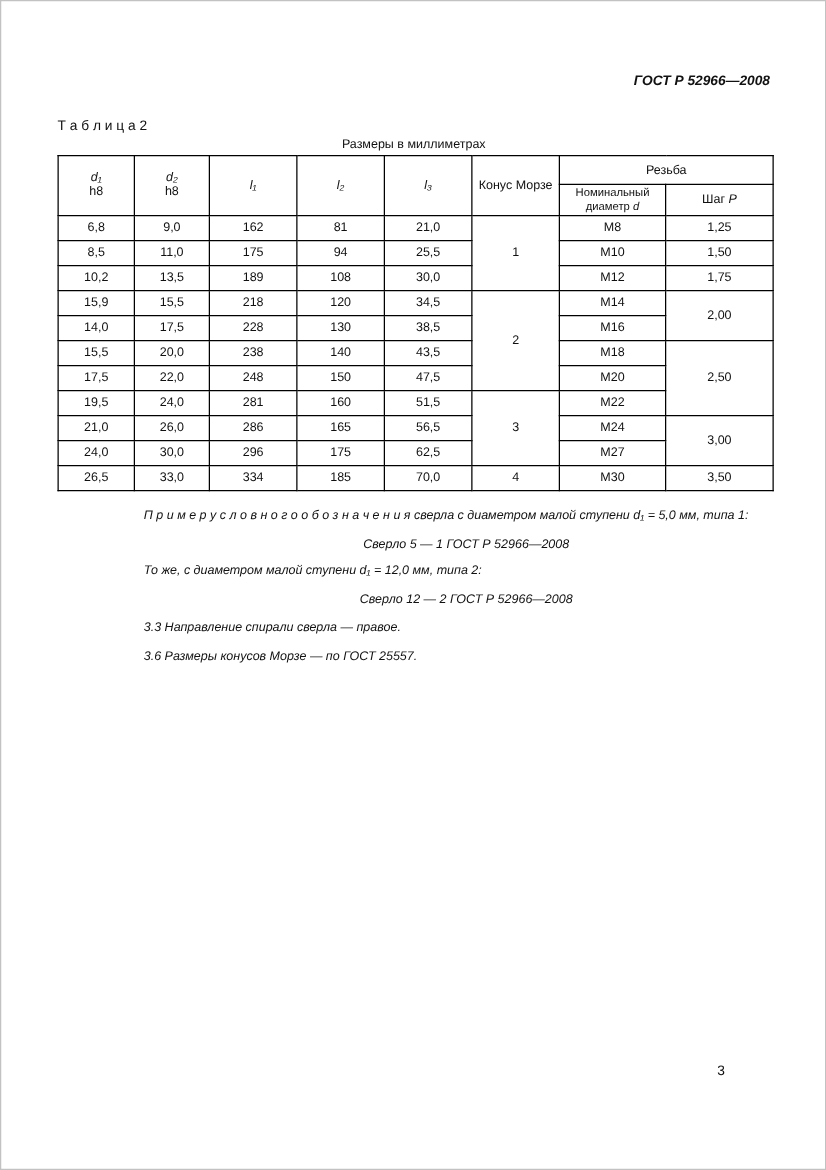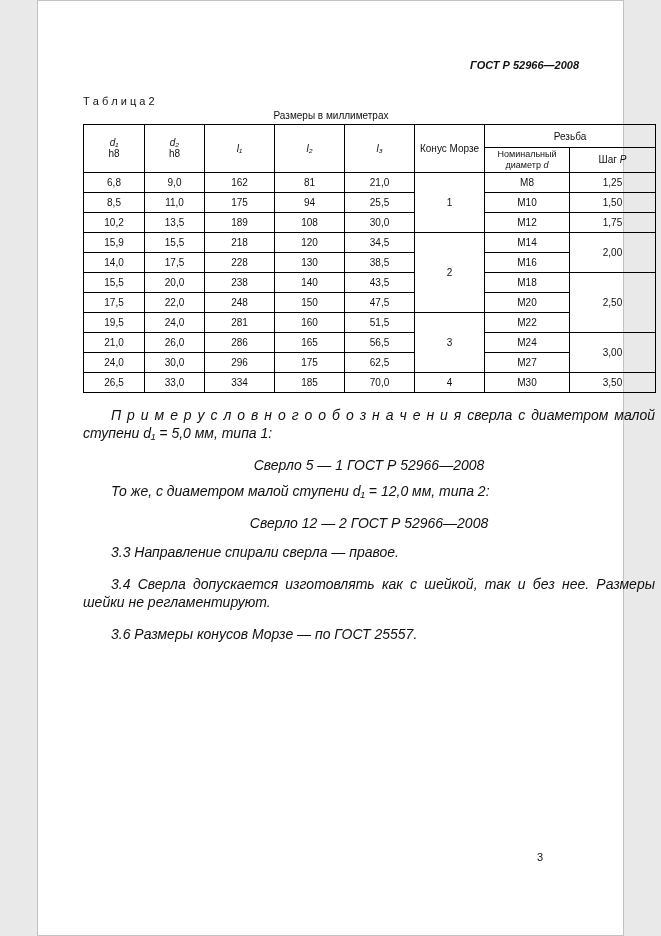--- a/index.html
+++ b/index.html
@@ -1,17 +1,17 @@
 <!DOCTYPE html>
 <html><head>
 <meta charset="utf-8">
 <style>
   html, body { margin: 0; padding: 0; background: #e9e9e9; }
   .page {
-    width: 587px; height: 936px; background: #ffffff;
+    width: 661px; height: 936px; background: #ffffff;
     border: 1px solid #c2c2c2; box-sizing: border-box;
     position: relative; margin: 0 auto;
     font-family: "Liberation Sans", sans-serif; color: #111;
   }
   .content { padding: 58px 44px 0 45px; }
 
   .doc-number { text-align: right; font-weight: bold; font-size: 11px; font-style: italic; }
   .table-caption { font-size: 11px; margin-top: 24px; }
   .units-note { text-align: center; font-size: 10px; margin-top: 3px; margin-bottom: 3px; }
 
@@ -20,21 +20,21 @@
     border: 1px solid #000; text-align: center; vertical-align: middle;
     font-weight: normal; font-size: 10px; padding: 1px 2px; overflow: hidden;
   }
   .spec thead th.group-head { height: 20px; }
   .spec thead th.small { font-size: 9px; line-height: 1.2; }
   .spec tbody td { height: 17px; }
   .var { font-style: italic; }
   .stack { display: block; font-style: italic; }
   .stack-sub { display: block; font-style: normal; }
 
-  .notes { font-style: italic; font-size: 14px; line-height: 1.3; width: 572px; }
+  .notes { font-style: italic; font-size: 10px; line-height: 1.3; width: 572px; margin-left: 41px; }
   .para { margin-top: 4px; }
   .indent { text-indent: 28px; }
   .just { text-align: justify; }
   .designation { text-align: center; margin: 8px 0; }
   .example-lead { margin-top: 13px; }
   .sec33 { margin-top: 10px; }
   .page-number { position: absolute; right: 80px; bottom: 72px; font-size: 11px; }
 </style>
 </head>
 <body>
@@ -190,20 +190,19 @@
 
     <div class="notes">
       <p class="para indent just example-lead">
         <span>П р и м е р   у с л о в н о г о   о б о з н а ч е н и я</span>
         <span>сверла с диаметром малой ступени d₁ = 5,0 мм, типа 1:</span>
       </p>
       <p class="designation">Сверло 5 — 1 ГОСТ Р 52966—2008</p>
       <p class="para indent">То же, с диаметром малой ступени d₁ = 12,0 мм, типа 2:</p>
       <p class="designation">Сверло 12 — 2 ГОСТ Р 52966—2008</p>
       <p class="para indent sec33">3.3  Направление спирали сверла — правое.</p>
-      <p class="para indent just">3.4  Сверла допускается изготовлять как с шейкой, так и без нее. Размеры шейки не регламентируют.</p>
       <p class="para indent">3.6  Размеры конусов Морзе — по ГОСТ 25557.</p>
     </div>
 
   </div>
 
   <div class="page-number">3</div>
 </div>
 
 </body></html>

